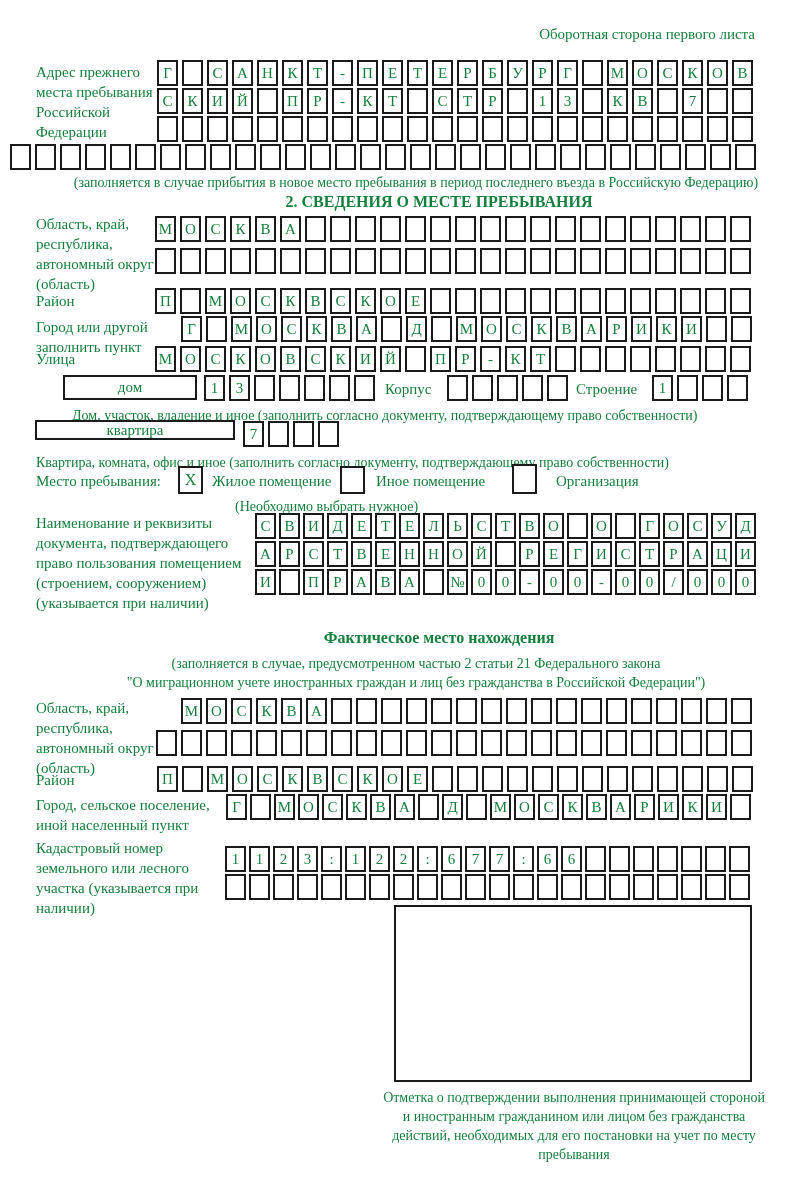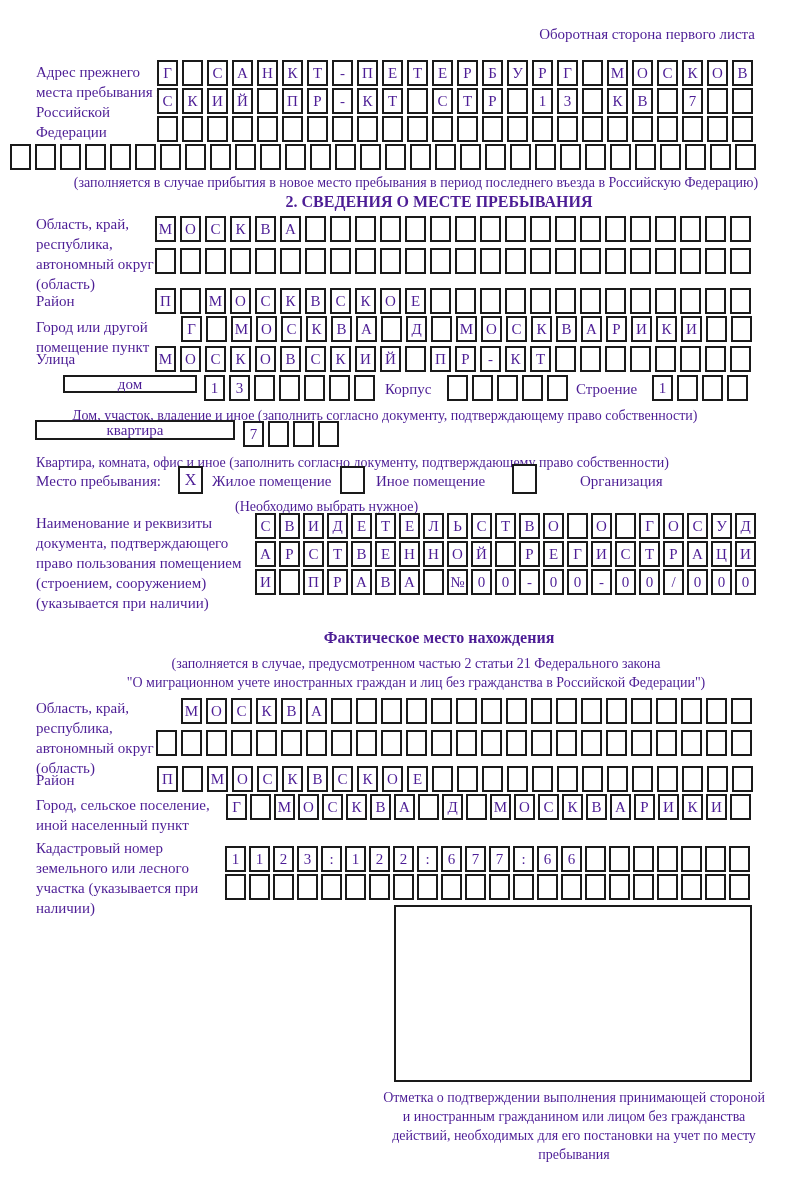--- a/index.html
+++ b/index.html
@@ -1,18 +1,18 @@
 <!DOCTYPE html>
 <html><head>
 <meta charset="utf-8">
 <style>
   html,body { margin:0; padding:0; background:#fff; }
   .canvas {
     position:relative; width:800px; height:1180px; background:#ffffff;
-    font-family:"Liberation Serif","DejaVu Serif",serif; color:#4c1d95;
+    font-family:"Liberation Serif","DejaVu Serif",serif; color:#15803d;
     overflow:hidden;
   }
   .pos { position:absolute; }
   .row { display:flex; gap:4px; }
   .row.tight { gap:3px; }
   .cell {
     width:21px; height:26px; border:2px solid #1a1a1a; box-sizing:border-box;
     display:flex; align-items:center; justify-content:center;
     font-size:15px; line-height:1; flex:0 0 auto; background:#fff;
   }
@@ -227,21 +227,21 @@
       <div class="cell"></div>
       <div class="cell"></div>
       <div class="cell"></div>
       <div class="cell"></div>
       <div class="cell"></div>
       <div class="cell"></div>
       <div class="cell"></div>
       <div class="cell"></div>
     </div>
 
-  <div class="pos label" style="left:36px; top:317px; width:140px;">Город или другой помещение пункт</div>
+  <div class="pos label" style="left:36px; top:317px; width:140px;">Город или другой заполнить пункт</div>
   <div class="pos row" style="left:181px; top:316px;">
       <div class="cell">Г</div>
       <div class="cell"></div>
       <div class="cell">М</div>
       <div class="cell">О</div>
       <div class="cell">С</div>
       <div class="cell">К</div>
       <div class="cell">В</div>
       <div class="cell">А</div>
       <div class="cell"></div>
@@ -282,21 +282,21 @@
       <div class="cell"></div>
       <div class="cell"></div>
       <div class="cell"></div>
       <div class="cell"></div>
       <div class="cell"></div>
       <div class="cell"></div>
       <div class="cell"></div>
       <div class="cell"></div>
     </div>
 
-  <div class="pos wide-box" style="left:63px; top:375px; width:134px; height:18px;">дом</div>
+  <div class="pos wide-box" style="left:63px; top:375px; width:134px; height:25px;">дом</div>
   <div class="pos row" style="left:204px; top:375px;">
       <div class="cell">1</div>
       <div class="cell">3</div>
       <div class="cell"></div>
       <div class="cell"></div>
       <div class="cell"></div>
       <div class="cell"></div>
       <div class="cell"></div>
     </div>
   <div class="pos label" style="left:385px; top:379px;">Корпус</div>
@@ -324,21 +324,21 @@
       <div class="cell"></div>
     </div>
   <div class="pos caption" style="left:36px; top:453px;">Квартира, комната, офис и иное (заполнить согласно документу, подтверждающему право собственности)</div>
 
   <div class="pos label" style="left:36px; top:471px;">Место пребывания:</div>
   <div class="pos checkbox" style="left:178px; top:466px;">X</div>
   <div class="pos label" style="left:212px; top:471px;">Жилое помещение</div>
   <div class="pos checkbox" style="left:340px; top:466px;"></div>
   <div class="pos label" style="left:376px; top:471px;">Иное помещение</div>
   <div class="pos checkbox" style="left:512px; top:464px; height:30px;"></div>
-  <div class="pos label" style="left:556px; top:471px;margin-left:24px;">Организация</div>
+  <div class="pos label" style="left:556px; top:471px;">Организация</div>
   <div class="pos caption" style="left:235px; top:497px;">(Необходимо выбрать нужное)</div>
 
   <div class="pos label" style="left:36px; top:513px; width:215px;">Наименование и реквизиты документа, подтверждающего право пользования помещением (строением, сооружением) (указывается при наличии)</div>
   <div class="pos row tight" style="left:255px; top:513px;">
       <div class="cell">С</div>
       <div class="cell">В</div>
       <div class="cell">И</div>
       <div class="cell">Д</div>
       <div class="cell">Е</div>
       <div class="cell">Т</div>

